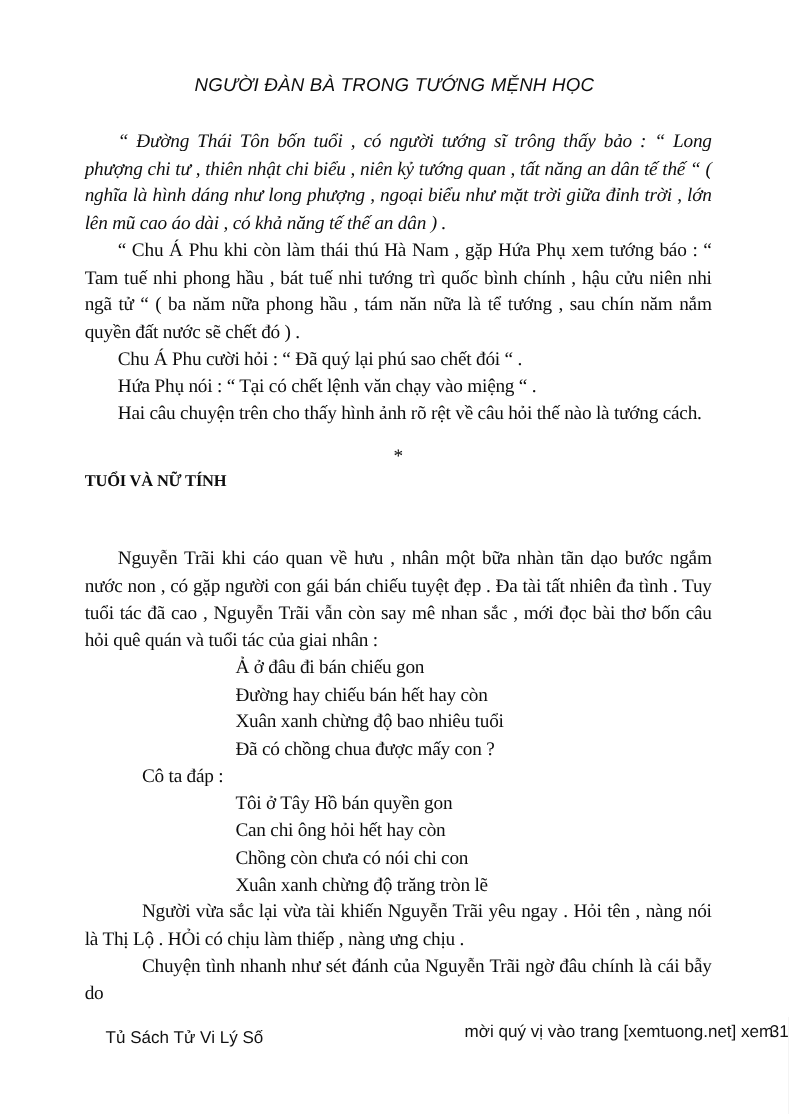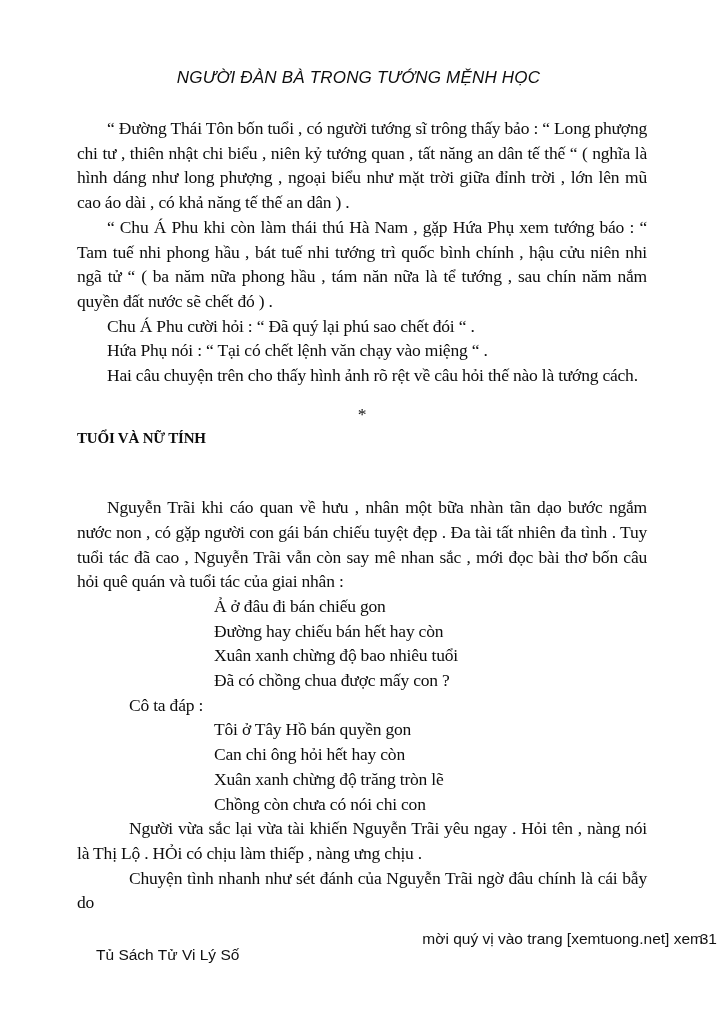--- a/index.html
+++ b/index.html
@@ -24,21 +24,21 @@
     letter-spacing: 0.2px;
   }
   .body-text {
     padding: 0 70px 0 77px;
     font-size: 17.5px;
     line-height: 24.7px;
     letter-spacing: -0.2px;
     text-align: justify;
   }
   .body-text p { margin: 0; text-indent: 30px; }
-  .para-first { margin-top: 28px !important; }
+  .para-first { margin-top: 28px !important; font-style: italic; }
   .separator-line {
     text-align: center;
     text-indent: 0 !important;
     margin-top: 14px !important;
   }
   .section-heading {
     margin: 22px 0 0 50px;
     font-size: 15px;
     font-weight: bold;
     text-indent: 0 !important;
@@ -54,21 +54,21 @@
   .page-footer {
     position: absolute;
     top: 930px;
     left: 0;
     right: 0;
     height: 24px;
     font-family: "Liberation Sans", sans-serif;
     font-size: 15.5px;
     color: #111;
   }
-  .footer-left  { position: absolute; left: 96px; top: 16px; }
+  .footer-left  { position: absolute; left: 96px; top: 5px; }
   .footer-page  { position: absolute; left: 0; right: 0; top: 0; text-align: right; }
   .footer-right { position: absolute; right: 14px; top: 0; }
 </style>
 </head>
 <body>
 
 <div class="page">
 
   <p class="doc-title">NGƯỜI ĐÀN BÀ TRONG TƯỚNG MỆNH HỌC</p>
 
@@ -88,22 +88,22 @@
 
     <p class="poem-line">Ả ở đâu đi bán chiếu gon</p>
     <p class="poem-line">Đường hay chiếu bán hết hay còn</p>
     <p class="poem-line">Xuân xanh chừng độ bao nhiêu tuổi</p>
     <p class="poem-line">Đã có chồng chua được mấy con ?</p>
 
     <p class="indent-lg">Cô ta đáp :</p>
 
     <p class="poem-line">Tôi ở Tây Hồ bán quyền gon</p>
     <p class="poem-line">Can chi ông hỏi hết hay còn</p>
+    <p class="poem-line">Chồng còn chưa có nói chi con</p>
     <p class="poem-line">Xuân xanh chừng độ trăng tròn lẽ</p>
-    <p class="poem-line">Chồng còn chưa có nói chi con</p>
 
     <p class="indent-lg">Người vừa sắc lại vừa tài khiến Nguyễn Trãi yêu ngay . Hỏi tên , nàng nói là Thị Lộ . HỎi có chịu làm thiếp , nàng ưng chịu .</p>
     <p class="indent-lg">Chuyện tình nhanh như sét đánh của Nguyễn Trãi ngờ đâu chính là cái bẫy do</p>
 
   </div>
 
   <div class="page-footer">
     <span class="footer-left">Tủ Sách Tử Vi Lý Số</span>
     <span class="footer-page">31</span>
     <span class="footer-right">mời quý vị vào trang [xemtuong.net] xem</span>

